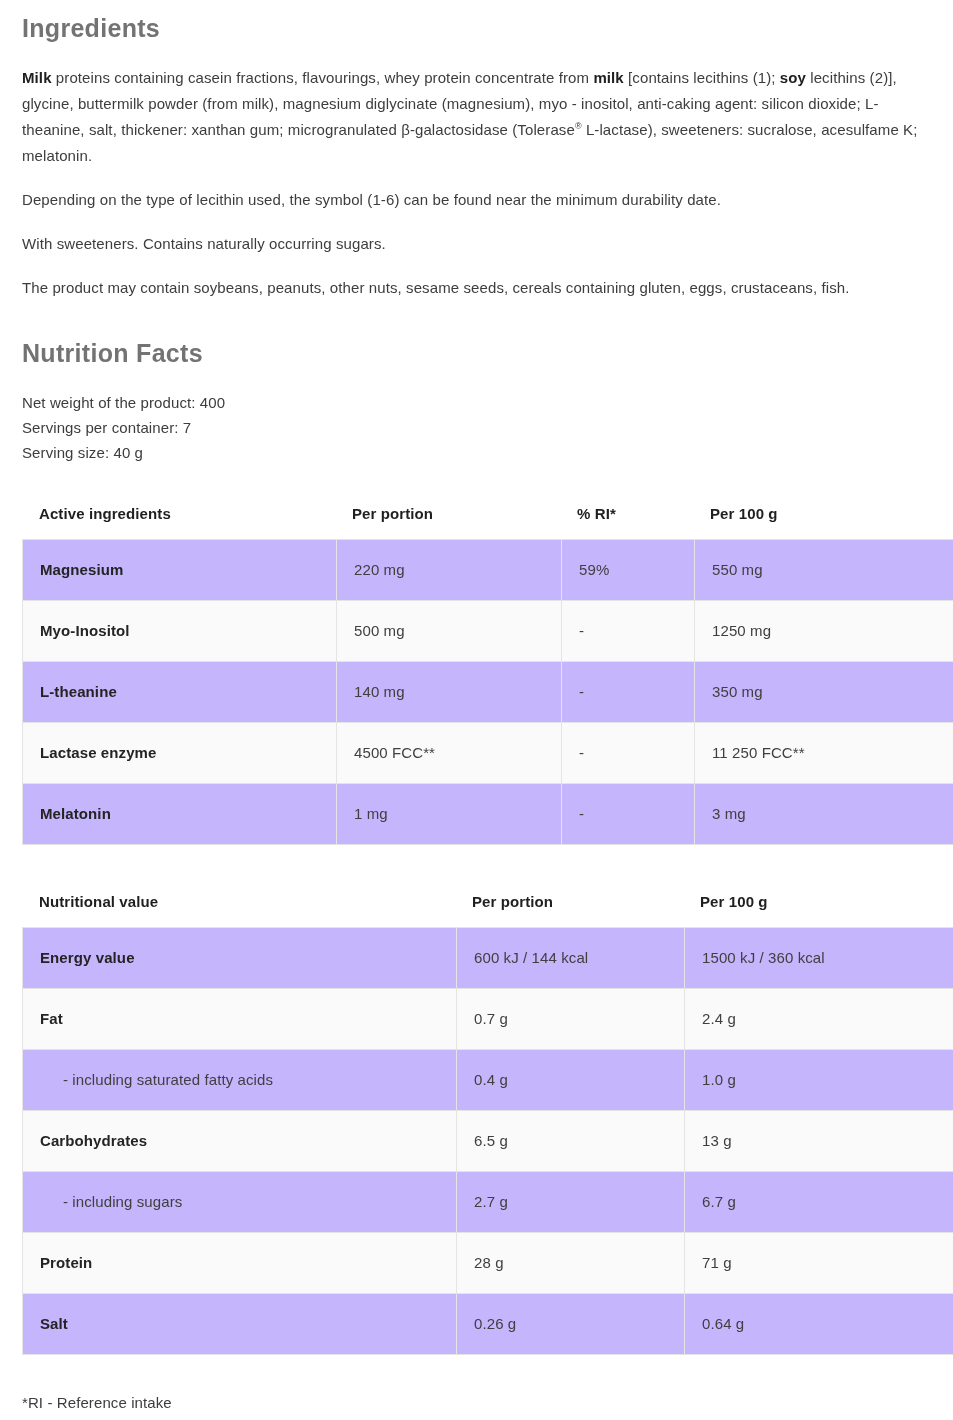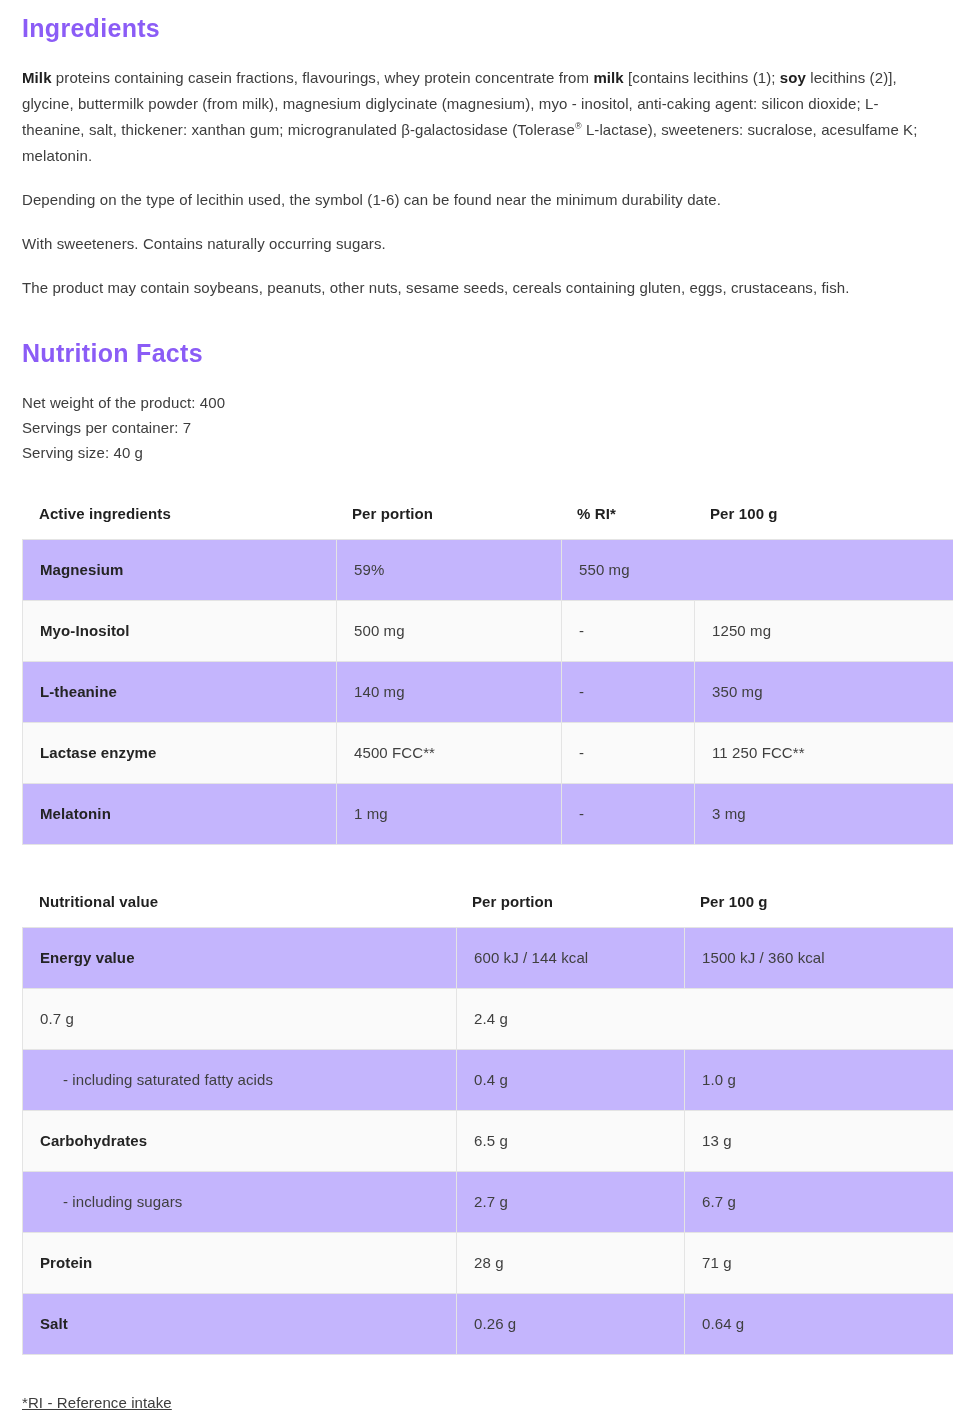--- a/index.html
+++ b/index.html
@@ -7,21 +7,21 @@
   body {
     font-family: "Liberation Sans", "DejaVu Sans", sans-serif;
     color: #3d3d3d;
     width: 953px;
   }
   .page { padding: 14px 29px 14px 22px; width: 953px; }
 
   h2.section-title {
     font-size: 25px;
     font-weight: 700;
-    color: #8b5cf6;
+    color: #737373;
     letter-spacing: 0.3px;
     margin: 0 0 22px 0;
     line-height: 1.15;
   }
   h2.section-title.second { margin-top: 38px; }
 
   p.para {
     font-size: 15px;
     line-height: 26px;
     margin: 0 0 18px 0;
@@ -67,21 +67,20 @@
   .td:first-child { border-left: none; }
   .td.label { font-weight: 700; color: #242424; }
   .td.indent { padding-left: 40px; font-weight: 400; color: #3f3f3f; }
 
   .footnote {
     font-size: 15px;
     line-height: 20px;
     color: #3d3d3d;
     margin: 0 0 24px 0;
     letter-spacing: 0.1px;
-    text-decoration: underline;
   }
   .footnote.first { margin-top: 26px; }
 </style>
 </head>
 <body>
 
 <div class="page">
 
   <h2 class="section-title">Ingredients</h2>
 
@@ -104,20 +103,21 @@
   <div class="tbl">
     <div class="thr t1grid">
       <div class="th">Active ingredients</div>
       <div class="th">Per portion</div>
       <div class="th">% RI*</div>
       <div class="th">Per 100 g</div>
     </div>
     <div class="tbox">
       <div class="tr t1grid">
         <div class="td label">Magnesium</div>
+        <div class="td">220 mg</div>
         <div class="td">59%</div>
         <div class="td">550 mg</div>
       </div>
       <div class="tr t1grid">
         <div class="td label">Myo-Inositol</div>
         <div class="td">500 mg</div>
         <div class="td">-</div>
         <div class="td">1250 mg</div>
       </div>
       <div class="tr t1grid">
@@ -147,20 +147,21 @@
       <div class="th">Per portion</div>
       <div class="th">Per 100 g</div>
     </div>
     <div class="tbox">
       <div class="tr t2grid">
         <div class="td label">Energy value</div>
         <div class="td">600 kJ / 144 kcal</div>
         <div class="td">1500 kJ / 360 kcal</div>
       </div>
       <div class="tr t2grid">
+        <div class="td label">Fat</div>
         <div class="td">0.7 g</div>
         <div class="td">2.4 g</div>
       </div>
       <div class="tr t2grid">
         <div class="td indent">- including saturated fatty acids</div>
         <div class="td">0.4 g</div>
         <div class="td">1.0 g</div>
       </div>
       <div class="tr t2grid">
         <div class="td label">Carbohydrates</div>

